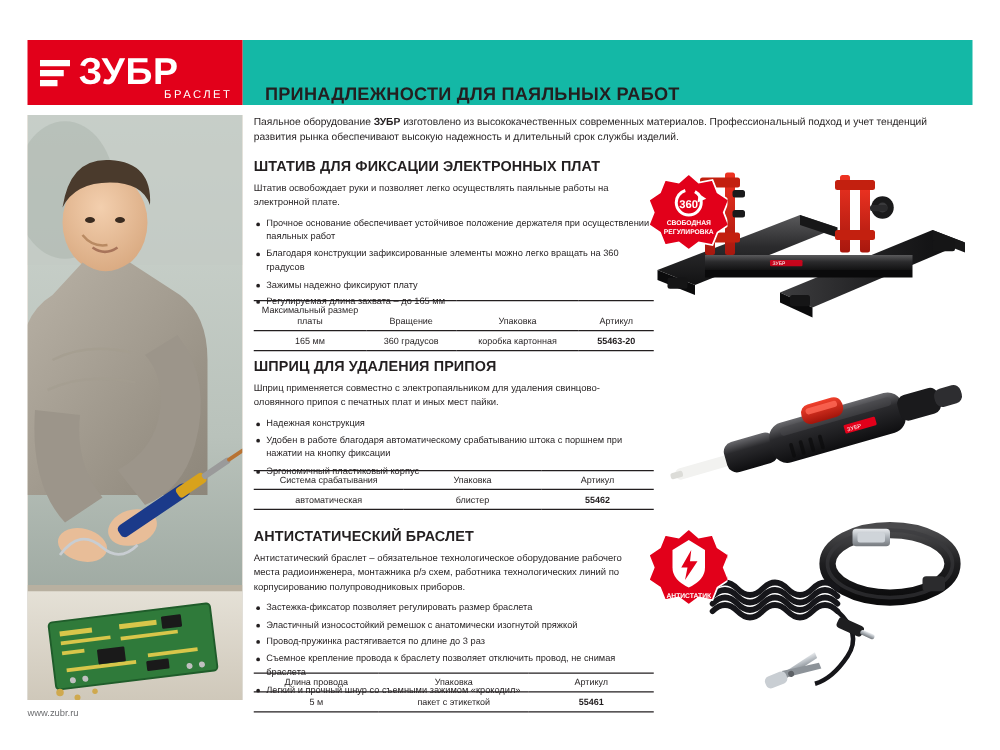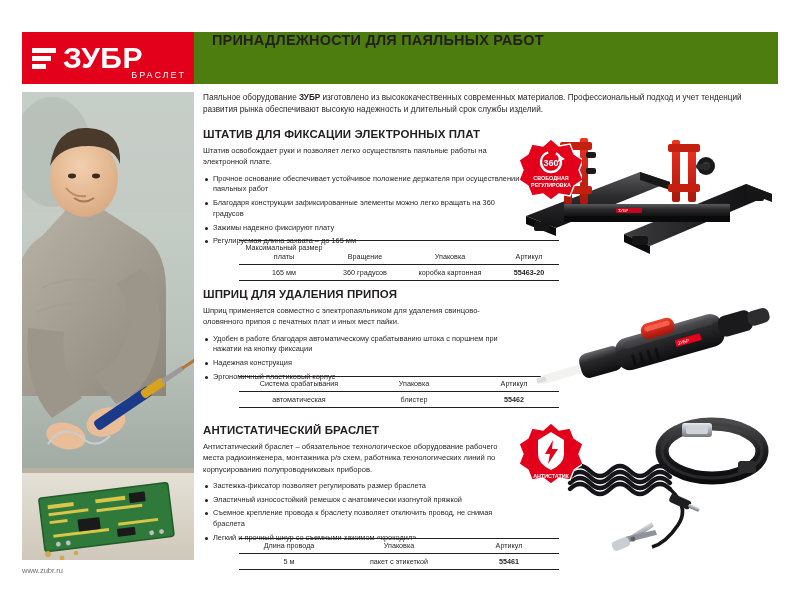--- a/index.html
+++ b/index.html
@@ -52,23 +52,23 @@
   }
   .logo-sub {
     position: absolute;
     right: 8px; bottom: 4px;
     color: #ffffff;
     font-size: 9px;
     letter-spacing: 2px;
   }
   .header-title-bar {
     flex: 1;
-    background: #4d7c0f;
+    background: #14b8a6;
     display: flex;
-    align-items: flex-start;
+    align-items: flex-end;
     padding-left: 18px;
   }
   .header-title {
     font-size: 14.5px;
     font-weight: bold;
     color: #231f20;
     letter-spacing: 0.2px;
   }
 
   
@@ -138,21 +138,20 @@
     width: 3px; height: 3px;
     background: #231f20;
     border-radius: 50%;
   }
 
   
   table.spec {
     border-collapse: collapse;
     font-size: 7.2px;
     width: 320px;
-    margin-left: 36px;
   }
   table.spec th {
     font-weight: normal;
     text-align: center;
     padding: 2px 4px 3px 4px;
     border-bottom: 1px solid #231f20;
     vertical-align: bottom;
     line-height: 1.25;
   }
   table.spec thead tr { border-top: 1px solid #231f20; }
@@ -314,22 +313,22 @@
           <td class="art">55463-20</td>
         </tr>
       </tbody>
     </table>
   </div>
 
   <div class="section" style="height:126px;">
     <div class="sec-title">ШПРИЦ ДЛЯ УДАЛЕНИЯ ПРИПОЯ</div>
     <div class="sec-desc">Шприц применяется совместно с электропаяльником для удаления свинцово-оловянного припоя с печатных плат и иных мест пайки.</div>
     <ul class="features">
+      <li>Надежная конструкция</li>
       <li>Удобен в работе благодаря автоматическому срабатыванию штока с поршнем при нажатии на кнопку фиксации</li>
-      <li>Надежная конструкция</li>
       <li>Эргономичный пластиковый корпус</li>
     </ul>
     <table class="spec" style="position:absolute; top:88px; left:0;">
       <thead>
         <tr>
           <th style="width:120px;">Система срабатывания</th>
           <th style="width:110px;">Упаковка</th>
           <th style="width:90px;">Артикул</th>
         </tr>
       </thead>
@@ -342,20 +341,21 @@
       </tbody>
     </table>
   </div>
 
   <div class="section" style="height:150px;">
     <div class="sec-title">АНТИСТАТИЧЕСКИЙ БРАСЛЕТ</div>
     <div class="sec-desc">Антистатический браслет – обязательное технологическое оборудование рабочего места радиоинженера, монтажника р/э схем, работника технологических линий по корпусированию полупроводниковых приборов.</div>
     <ul class="features">
       <li>Застежка-фиксатор позволяет регулировать размер браслета</li>
       <li>Эластичный износостойкий ремешок с анатомически изогнутой пряжкой</li>
+      <li>Провод-пружинка растягивается по длине до 3 раз</li>
       <li>Съемное крепление провода к браслету позволяет отключить провод, не снимая браслета</li>
       <li>Легкий и прочный шнур со съемными зажимом «крокодил»</li>
     </ul>
     <table class="spec" style="position:absolute; top:114px; left:0;">
       <thead>
         <tr>
           <th style="width:100px;">Длина провода</th>
           <th style="width:120px;">Упаковка</th>
           <th style="width:100px;">Артикул</th>
         </tr>

